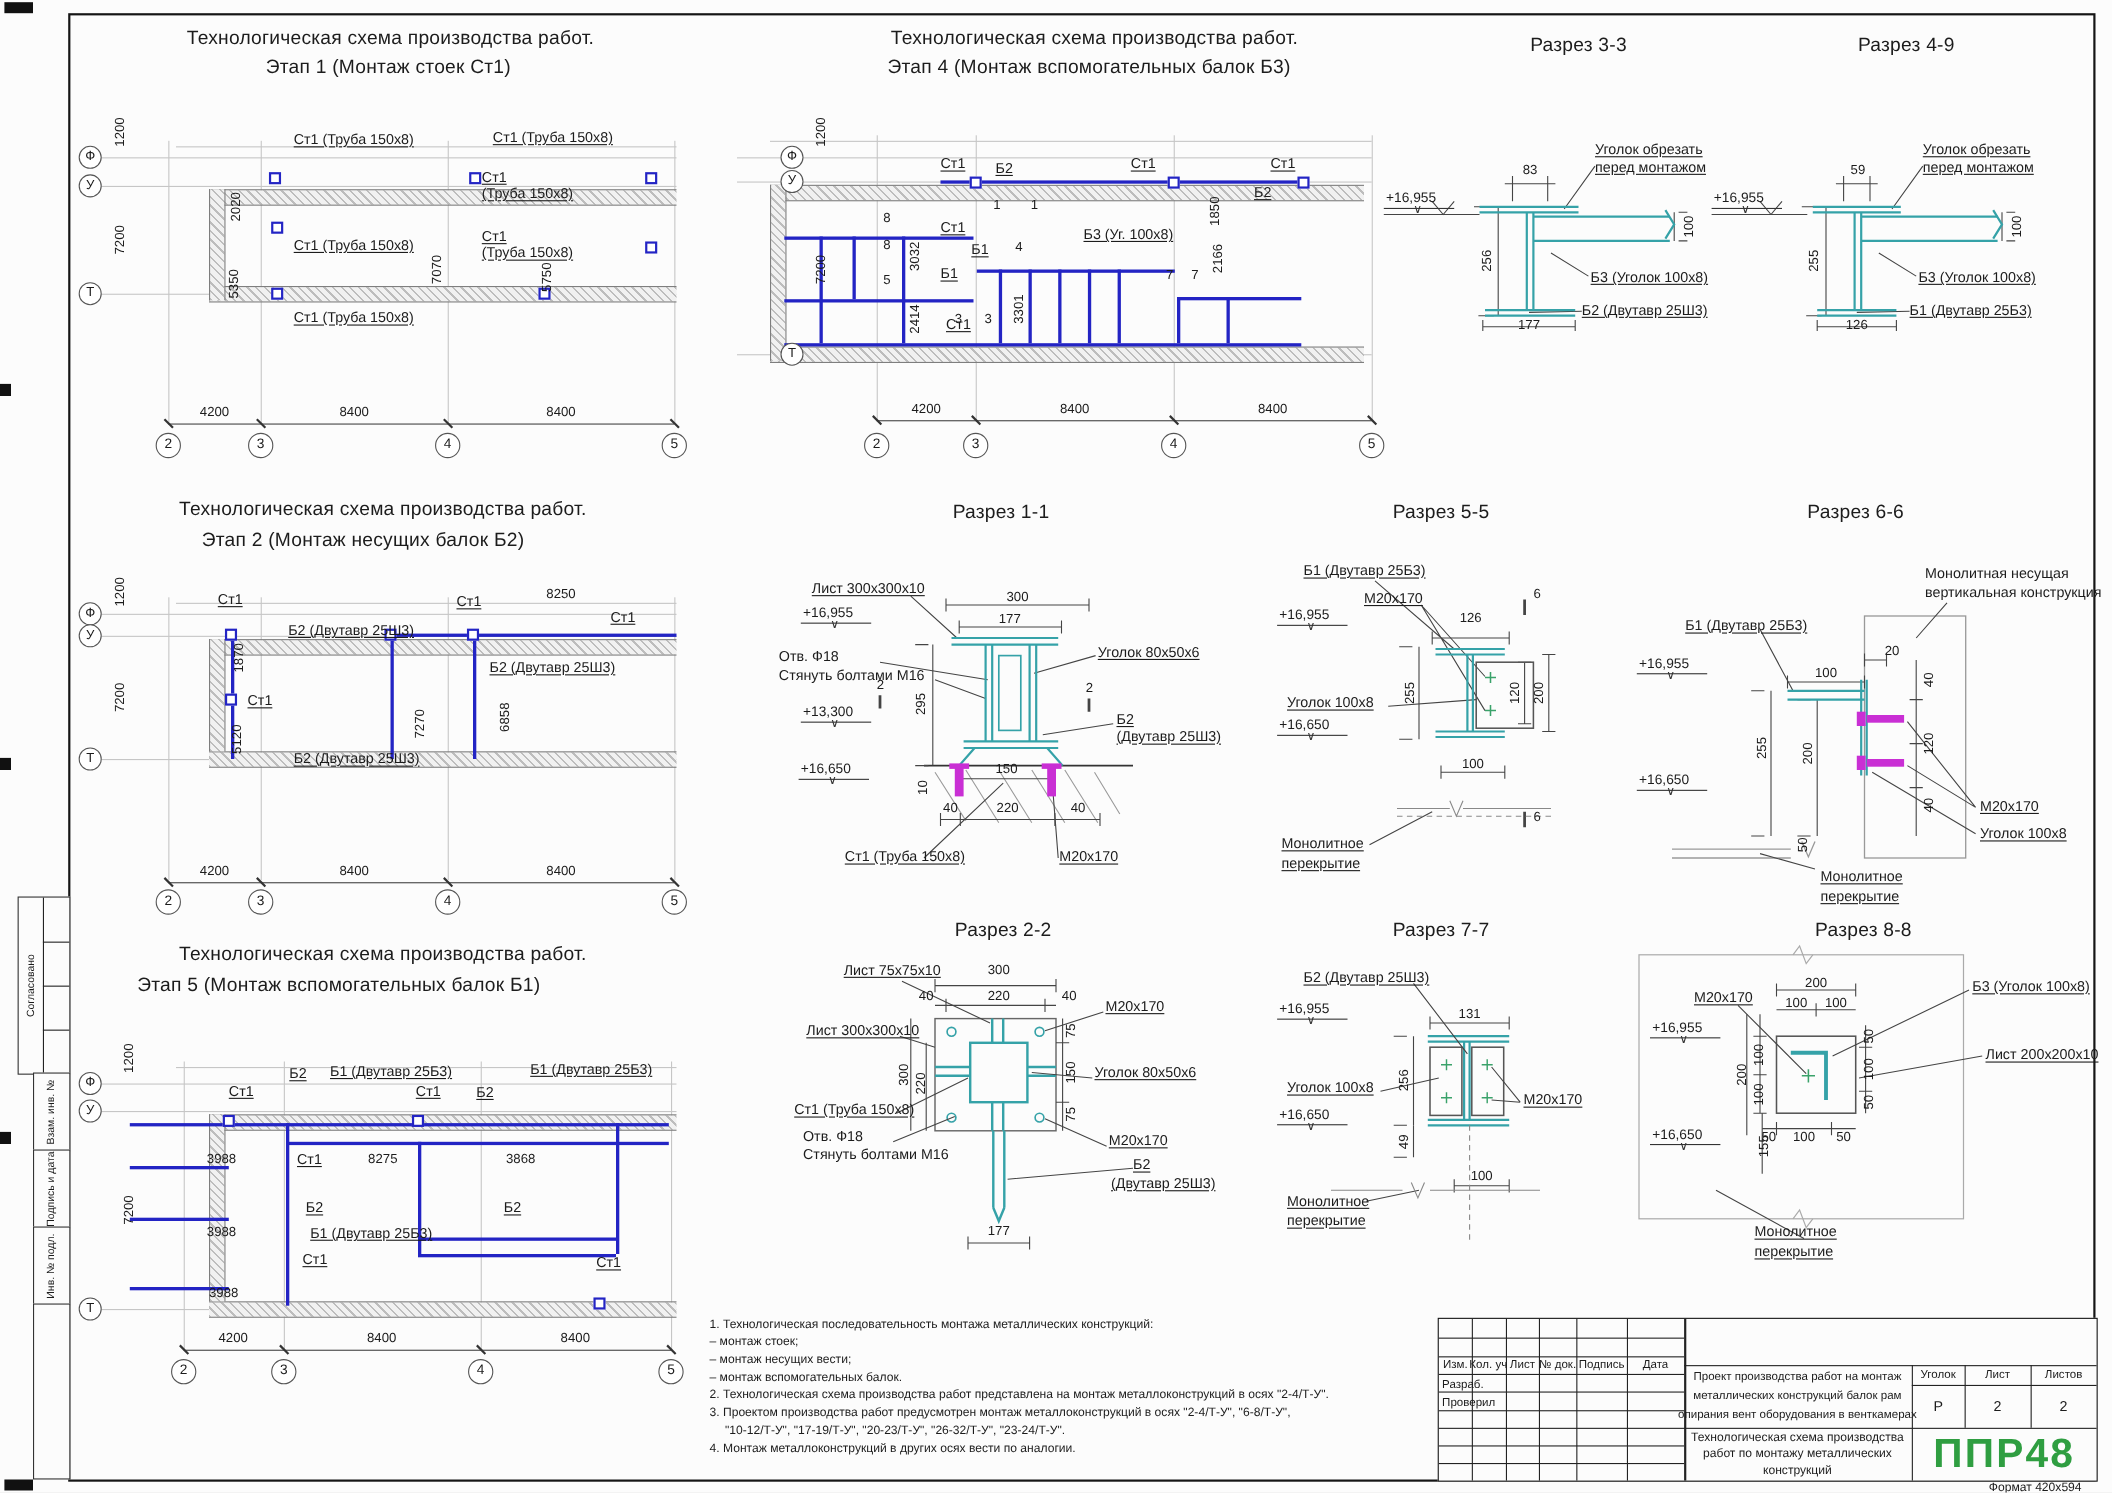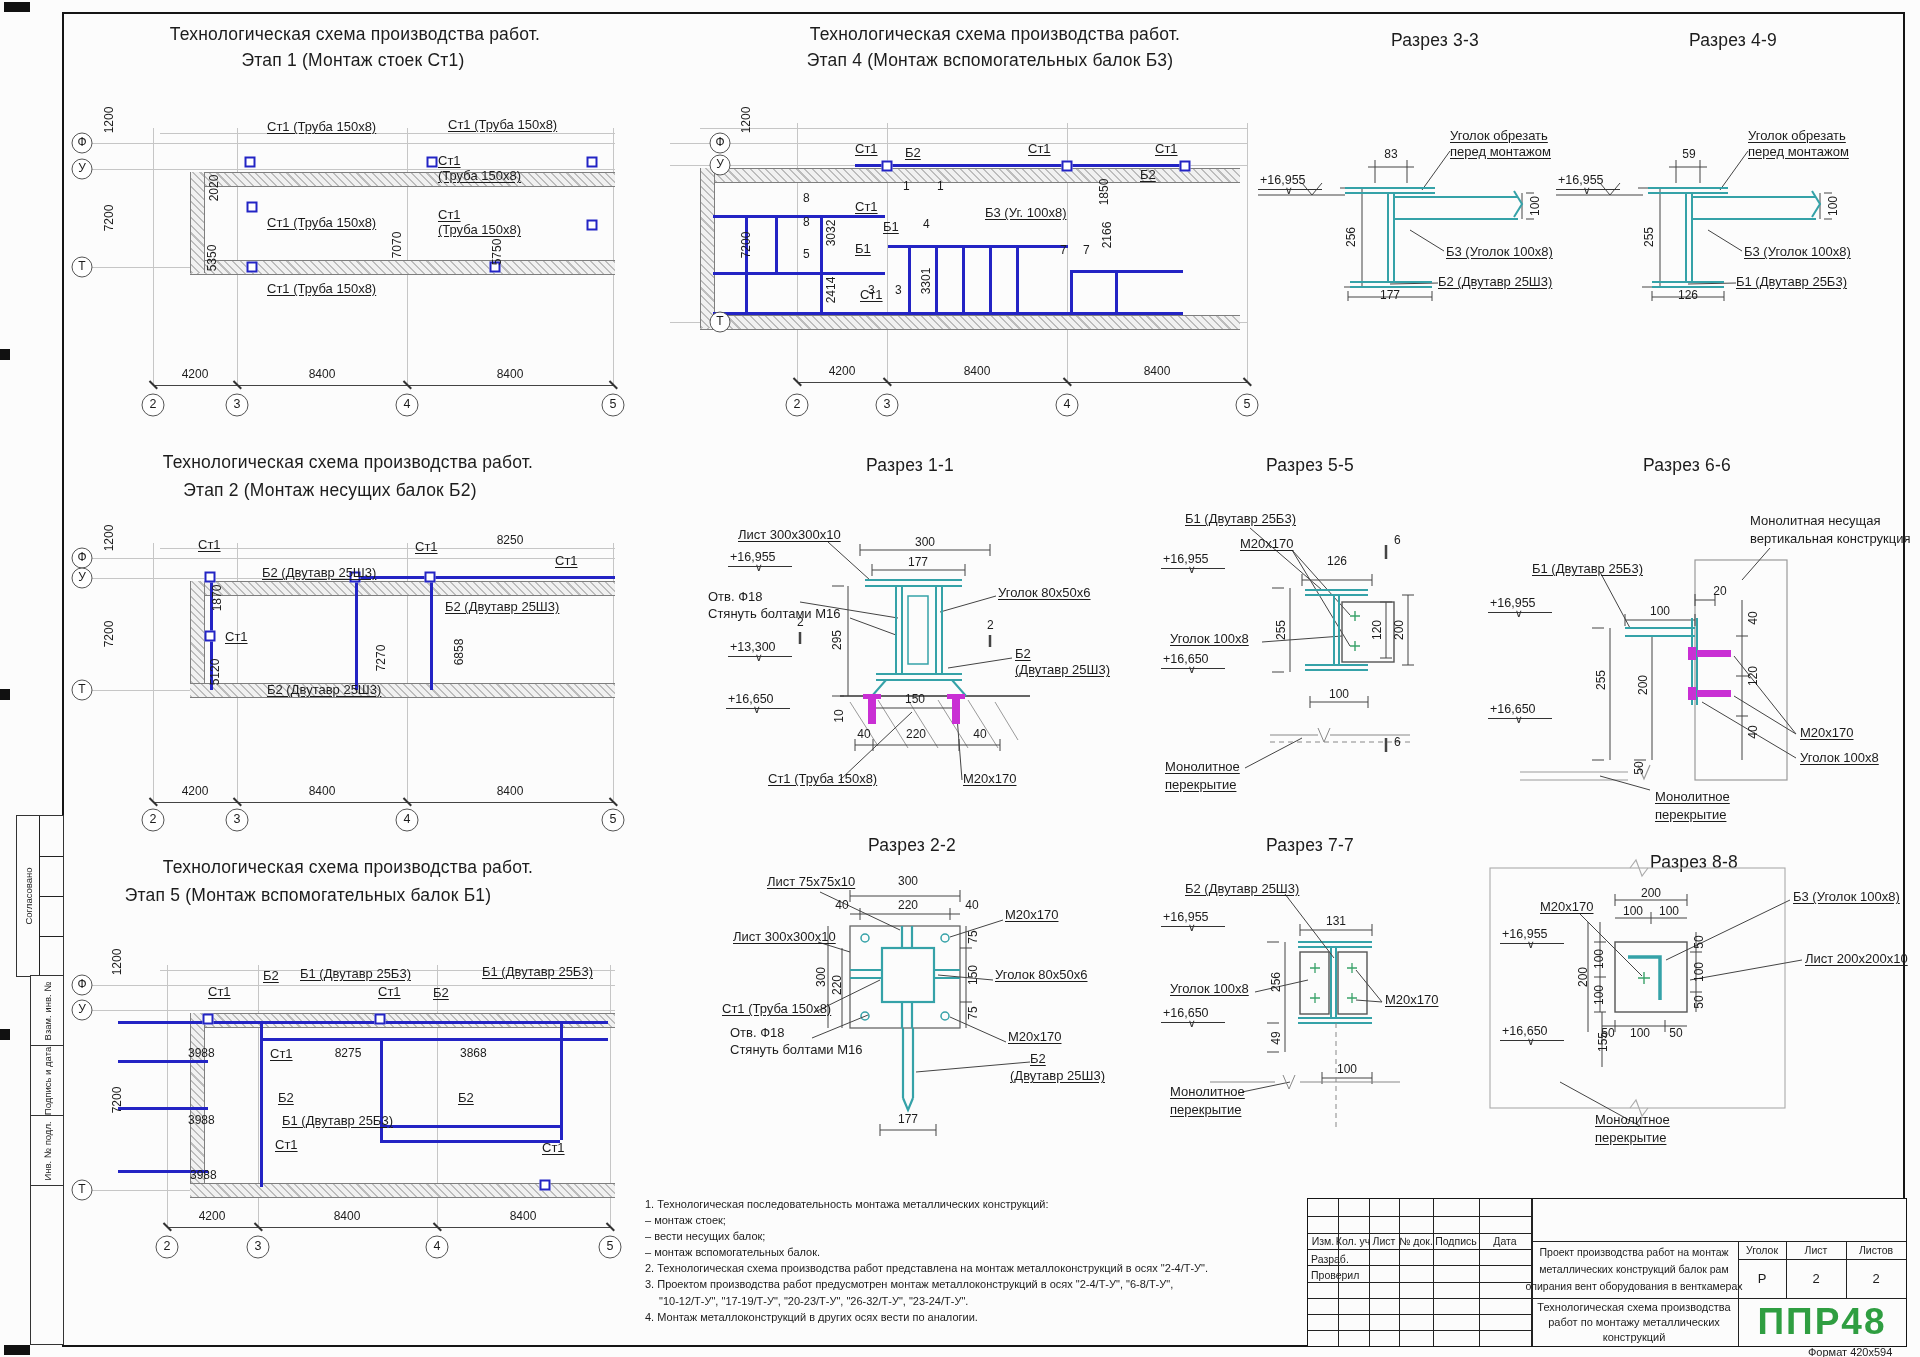--- a/index.html
+++ b/index.html
@@ -574,21 +574,21 @@
     <div class="t u" style="left:20px;top:152px">Уголок 100х8</div>
     <div class="elv" style="left:11px;top:176px">+16,650</div>
     <div class="t dim rot" style="left:127px;top:208px">49</div>
     <div class="t dim mid" style="left:197px;top:240px">100</div>
     <div class="t u" style="left:235px;top:163px">М20х170</div>
     <div class="t u" style="left:20px;top:255px">Монолитное</div>
     <div class="t u" style="left:20px;top:273px">перекрытие</div>
   </div>
 
   <div class="blk" style="left:1480px;top:830px;width:430px;height:330px">
-    <div class="t ttl ctr" style="left:214px;top:22px">Разрез 8-8</div>
+    <div class="t ttl ctr" style="left:214px;top:5px">Разрез 8-8</div>
     <svg width="430" height="330">
       <g stroke="#aaa" stroke-width="1.1" fill="none">
         <rect x="10" y="38" width="295" height="240"></rect>
         <path d="M150,38 l6,-8 l6,16 l6,-8 M150,278 l6,-8 l6,16 l6,-8"></path>
       </g>
       <g stroke="#555" stroke-width="1.4" fill="none">
           <rect x="135" y="112" width="72" height="70"></rect>
         </g>
       <g stroke="#35a2a8" stroke-width="3.5" fill="none">
           <path d="M148,127 H180 V170"></path>
@@ -625,21 +625,21 @@
     <div class="t dim mid" style="left:160px;top:204px">100</div>
     <div class="t dim mid" style="left:196px;top:204px">50</div>
     <div class="elv" style="left:20px;top:194px">+16,650</div>
     <div class="t u" style="left:115px;top:283px">Монолитное</div>
     <div class="t u" style="left:115px;top:301px">перекрытие</div>
   </div>
 
   <div class="blk" style="left:645px;top:1198px;width:660px;height:135px">
     <div class="t sm" style="left:0;top:0">1.  Технологическая последовательность монтажа металлических конструкций:</div>
     <div class="t sm" style="left:0;top:16px">–   монтаж стоек;</div>
-    <div class="t sm" style="left:0;top:32px">–   вести несущих балок;</div>
+    <div class="t sm" style="left:0;top:32px">–   монтаж несущих вести;</div>
     <div class="t sm" style="left:0;top:48px">–   монтаж вспомогательных балок.</div>
     <div class="t sm" style="left:0;top:64px">2.  Технологическая схема производства работ представлена на монтаж металлоконструкций в осях "2-4/Т-У".</div>
     <div class="t sm" style="left:0;top:80px">3.  Проектом производства работ предусмотрен монтаж металлоконструкций в осях "2-4/Т-У", "6-8/Т-У",</div>
     <div class="t sm" style="left:14px;top:97px">"10-12/Т-У", "17-19/Т-У", "20-23/Т-У", "26-32/Т-У", "23-24/Т-У".</div>
     <div class="t sm" style="left:0;top:113px">4.  Монтаж металлоконструкций в других осях вести по аналогии.</div>
   </div>
 
   <div class="blk" style="left:1307px;top:1198px;width:598px;height:147px;border:1.8px solid #151515;background:#fcfcfc">
     <div class="tbl-line" style="left:0;top:17px;width:223px;height:1px"></div>
     <div class="tbl-line" style="left:0;top:34px;width:223px;height:1px"></div>

